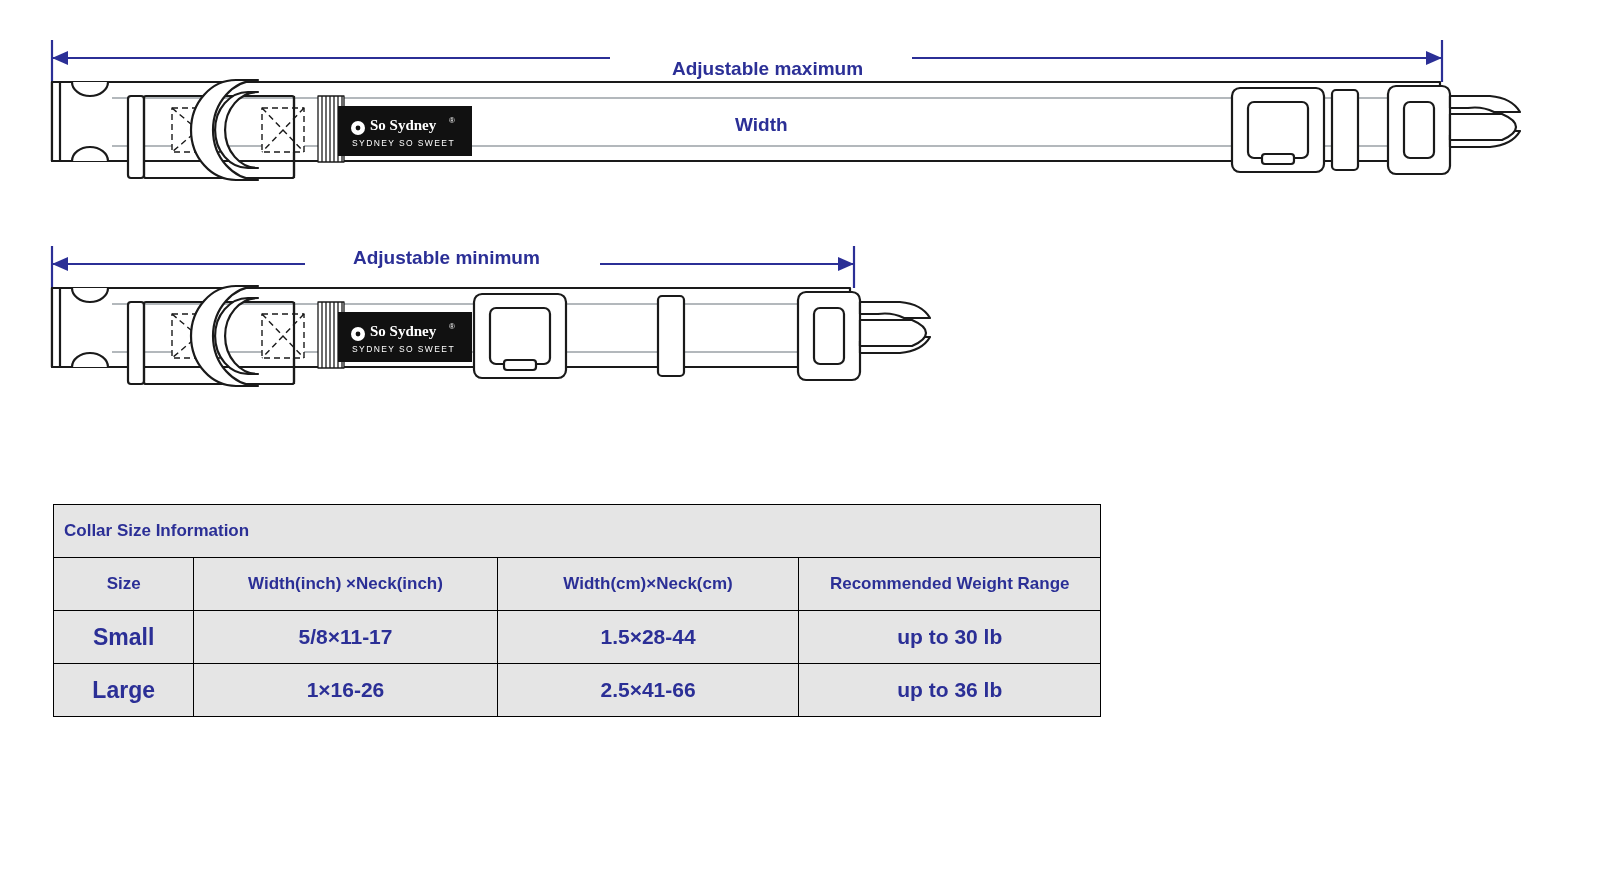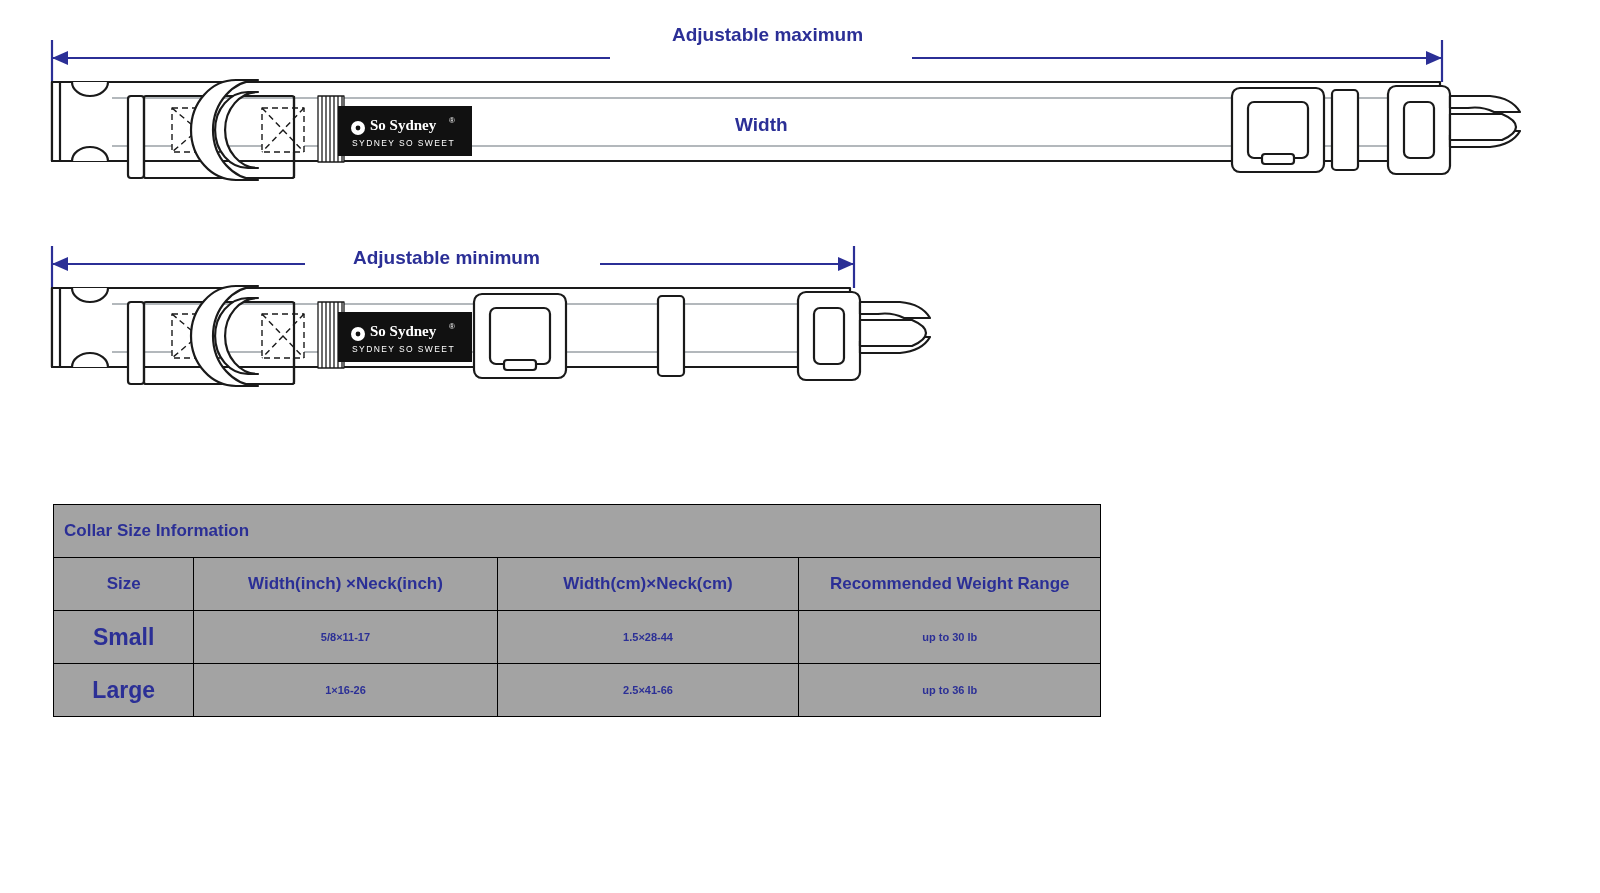--- a/index.html
+++ b/index.html
@@ -21,40 +21,40 @@
   }
 
   
   .dim-label {
     position: absolute;
     color: #2b2f96;
     font-weight: bold;
     font-size: 19px;
     white-space: nowrap;
   }
-  #label-adj-max { left: 672px; top: 24px; }
+  #label-adj-max { left: 672px; top: 58px; }
   #label-adj-min { left: 353px; top: 247px; text-align: center; }
   #label-width   { left: 735px; top: 114px; }
 
   
   #size-table {
     position: absolute;
     left: 53px;
     top: 504px;
     width: 1048px;
     border-collapse: collapse;
     border: 1.5px solid #000000;
-    background: #a3a3a3;
+    background: #e5e5e5;
   }
   #size-table td {
     border: 1px solid #000000;
     color: #2b2f96;
     font-weight: bold;
     text-align: center;
-    font-size: 11px;
+    font-size: 21px;
     padding: 0;
     height: 52px;
   }
   #size-table td.title-cell {
     text-align: left;
     padding-left: 10px;
     font-size: 17px;
     height: 52px;
   }
   #size-table td.tips-cell {

